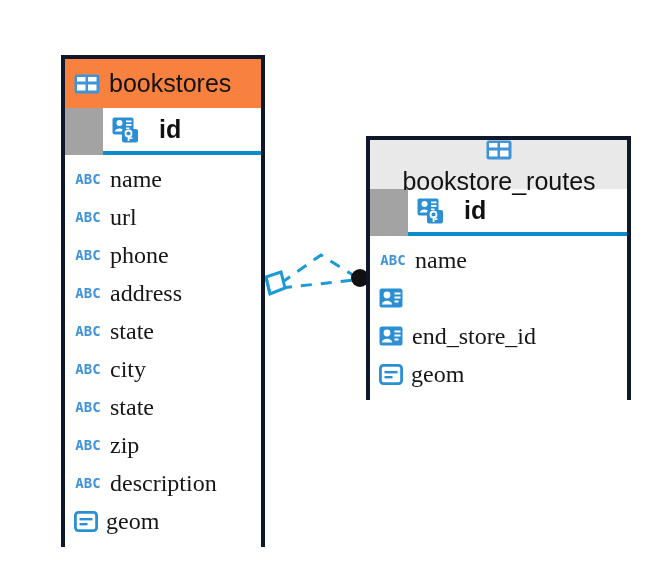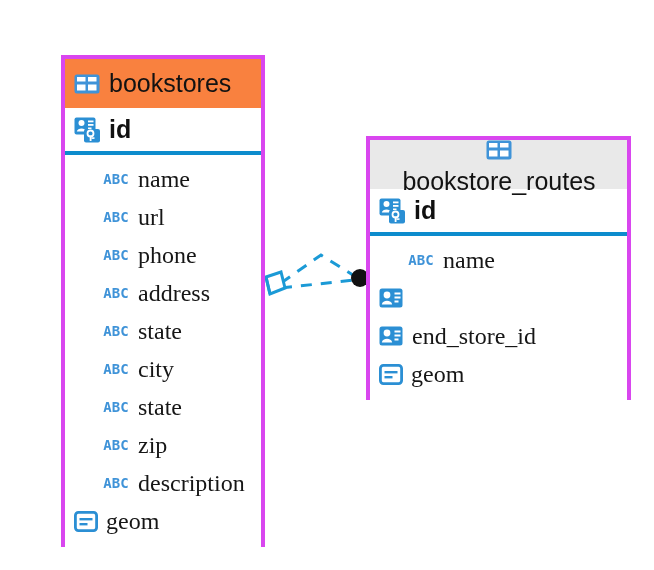--- a/index.html
+++ b/index.html
@@ -16,21 +16,21 @@
   #canvas {
     position: relative;
     width: 654px;
     height: 570px;
   }
 
   
   .entity {
     position: absolute;
     box-sizing: border-box;
-    border: 4px solid #d946ef;
+    border: 4px solid #0f172a;
     background: #a3a3a3;
   }
   .entity-header {
     display: flex;
     align-items: center;
     box-sizing: border-box;
     height: 49px;
     padding: 0 8px 0 9px;
     gap: 9px;
   }
@@ -42,23 +42,24 @@
     white-space: nowrap;
     line-height: 1;
   }
 
   .pk-row {
     display: flex;
     align-items: center;
     box-sizing: border-box;
     height: 47px;
     padding: 0 8px 0 9px;
-    gap: 8px;
+    gap: 20px;
     border-bottom: 4px solid #0d8ccd;
     background: #ffffff;
+    margin-left: 38px;
   }
   .pk-label {
     font-size: 25px;
     font-weight: bold;
     color: #101010;
     line-height: 1;
   }
 
   .field-list {
     padding: 5px 0 7px 0;
@@ -90,21 +91,20 @@
 
   .icon-abc {
     width: 28px;
     height: 20px;
     font-family: "DejaVu Sans Mono", monospace;
     font-size: 14px;
     font-weight: bold;
     letter-spacing: 0px;
     color: #3f93d8;
     line-height: 1;
-    margin-left: 28px;
   }
 
   
   #connector {
     position: absolute;
     left: 0;
     top: 0;
     width: 654px;
     height: 570px;
     pointer-events: none;

